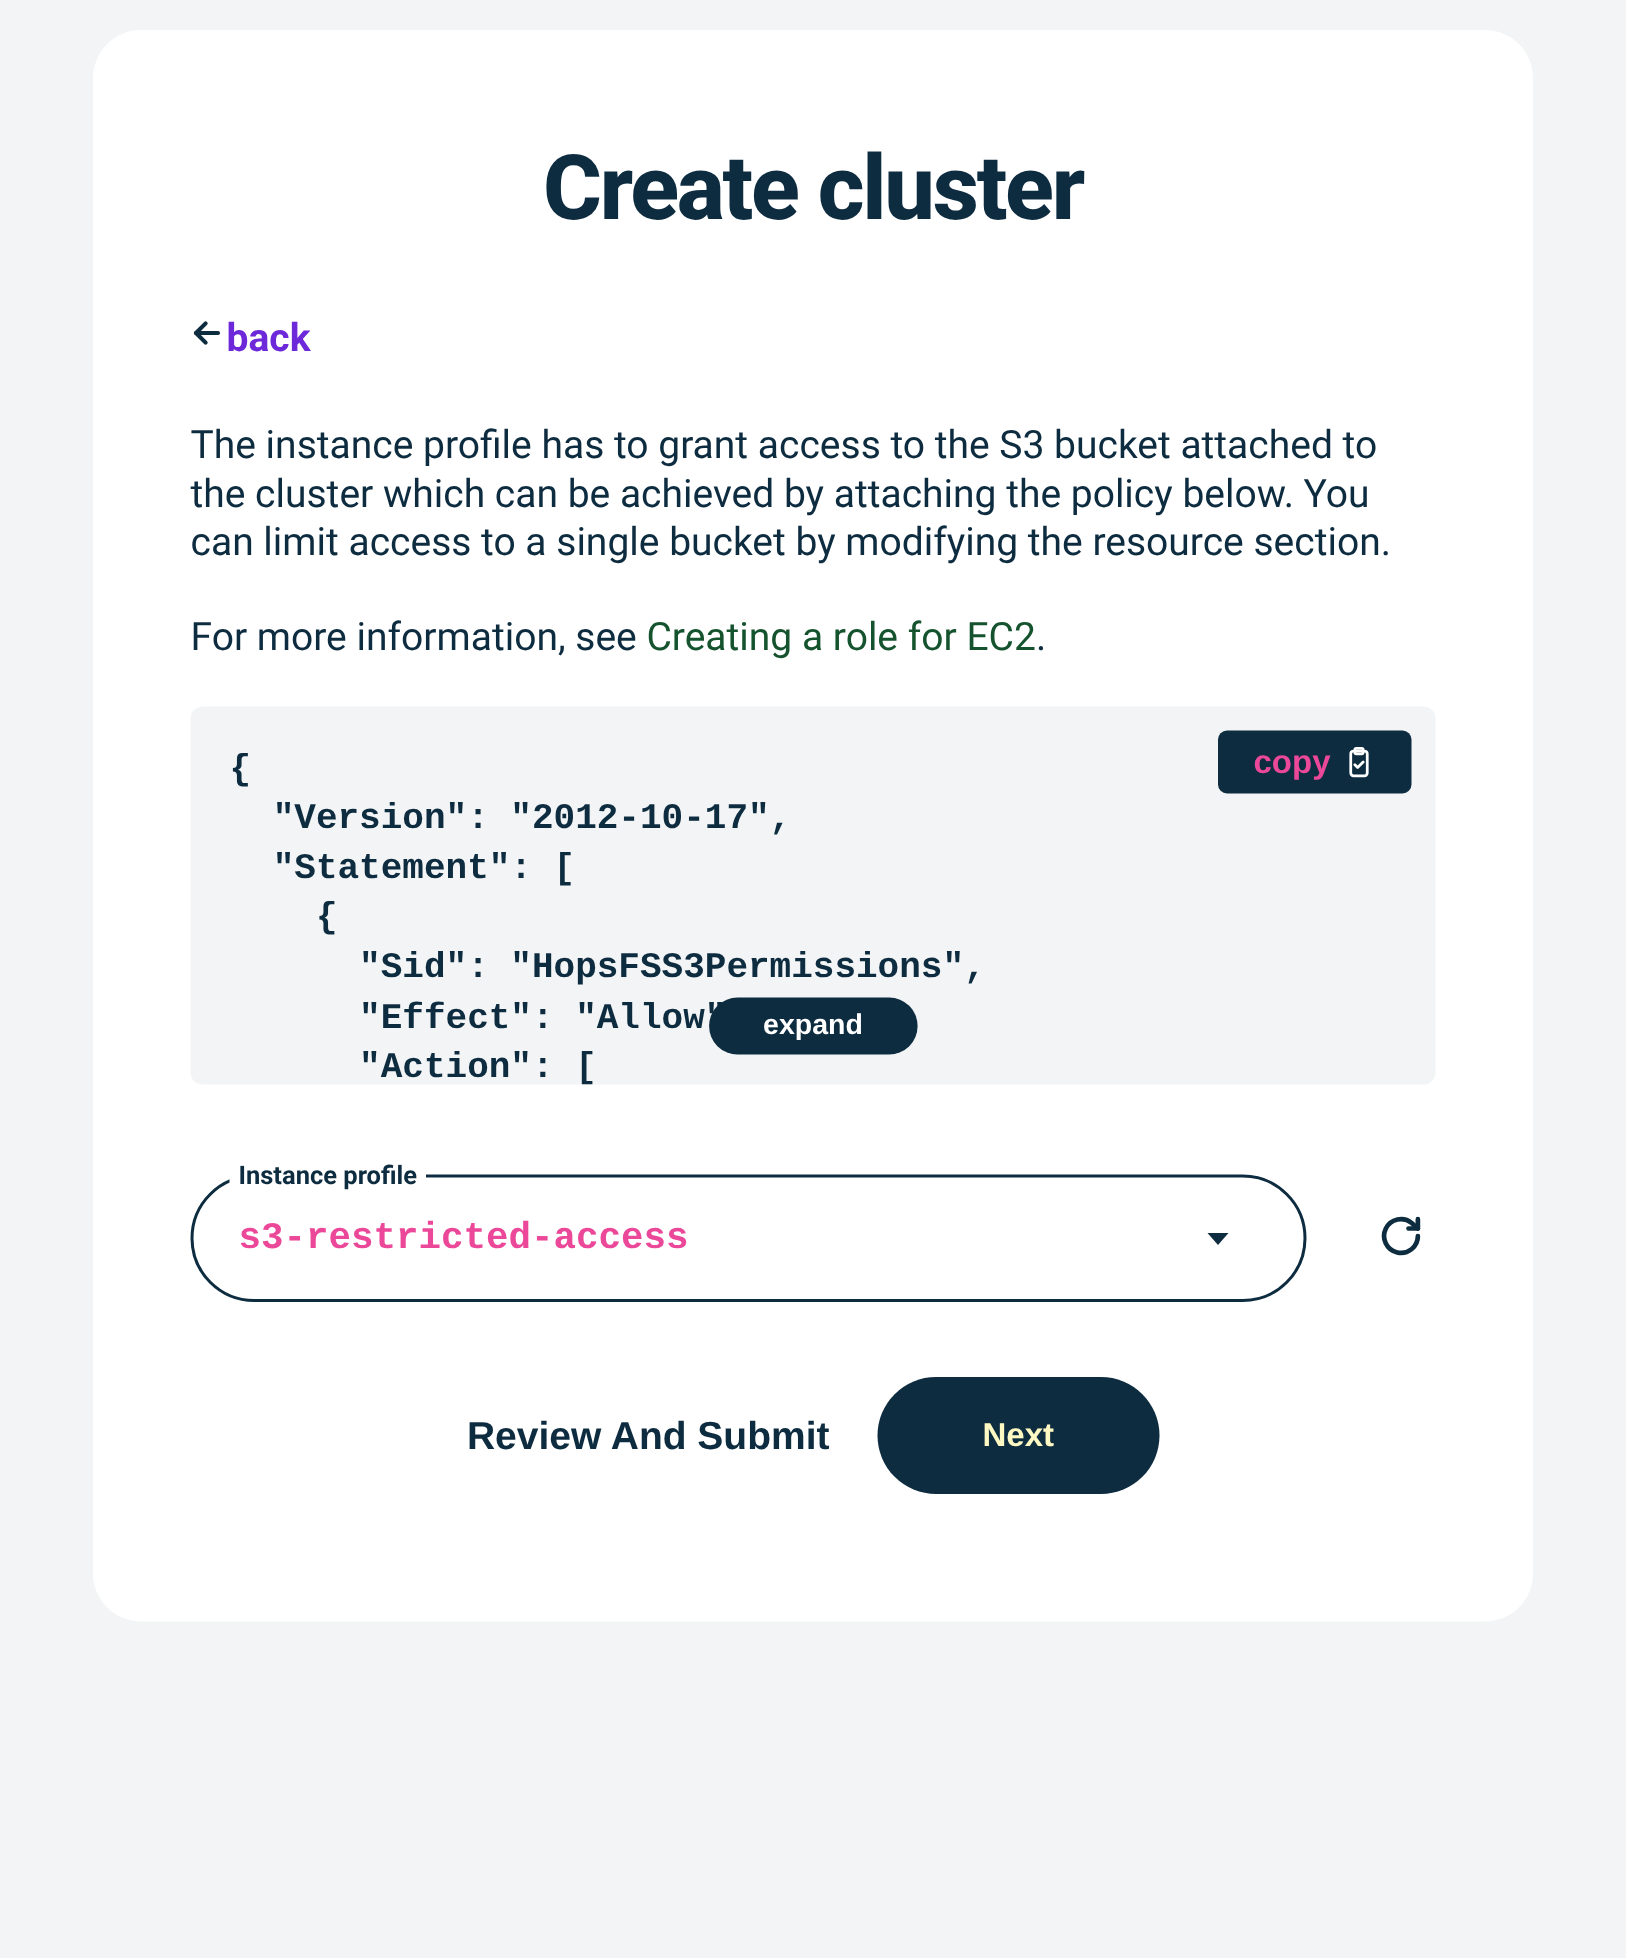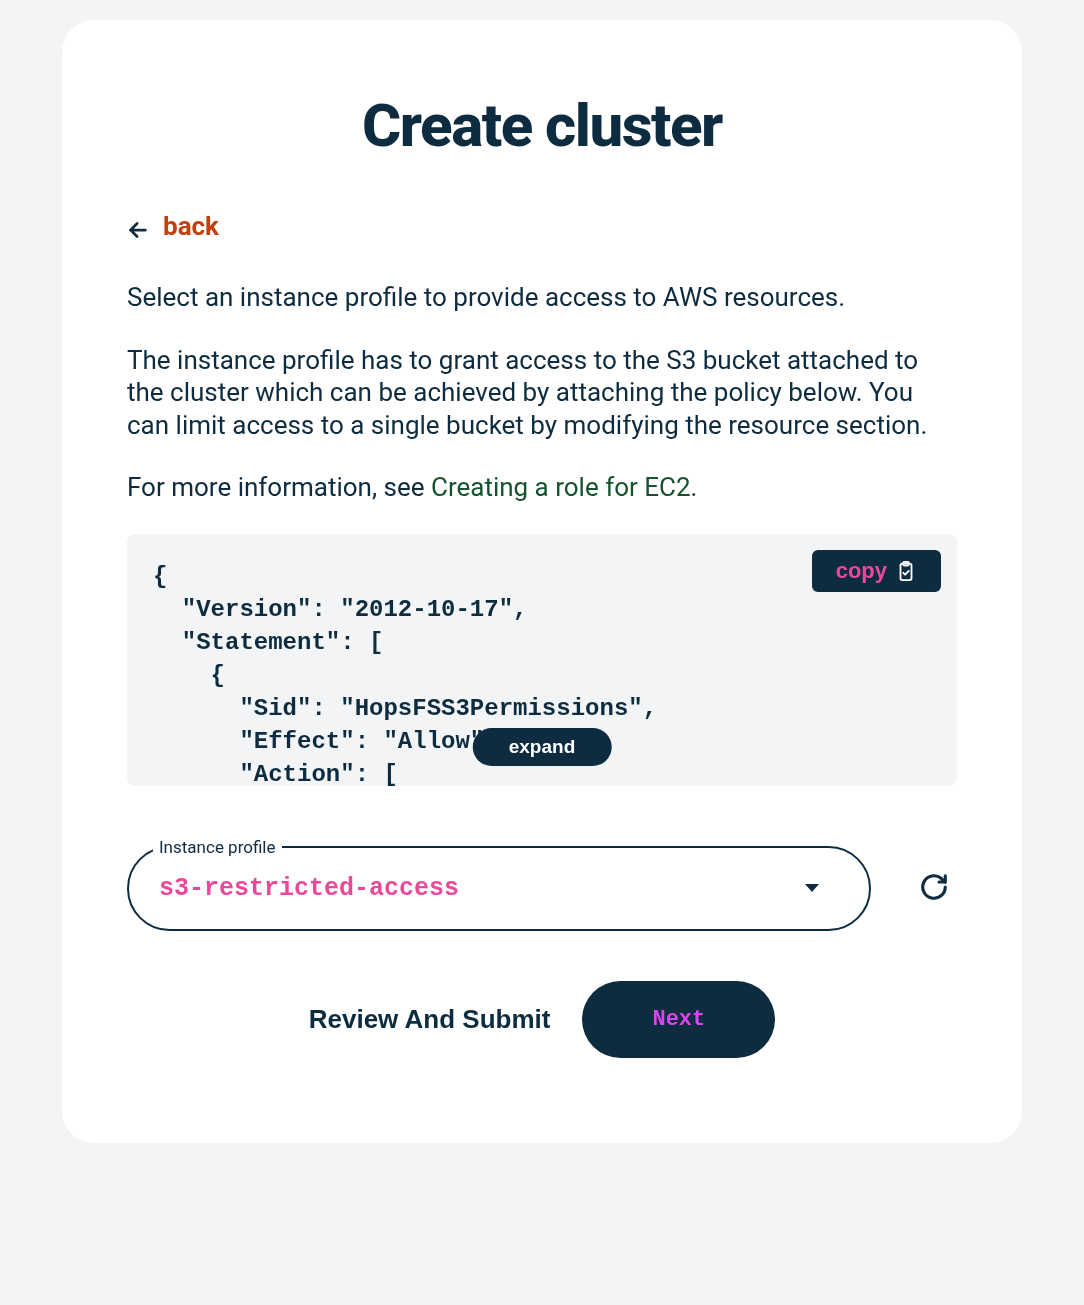--- a/index.html
+++ b/index.html
@@ -19,25 +19,25 @@
     .title {
       font-size: 60px;
       font-weight: 800;
       text-align: center;
       letter-spacing: -1.5px;
       margin-bottom: 50px;
       color: #0e2c40;
     }
     .back-link {
       display: inline-flex;
-      align-items: flex-end;
-      gap: 14px;
+      align-items: flex-start;
+      gap: 2px;
       font-size: 26px;
       font-weight: 700;
-      color: #c2410c;
+      color: #6d28d9;
       cursor: pointer;
       margin-bottom: 40px;
     }
     .back-link svg { width: 22px; height: 22px; }
     .para {
       font-size: 26px;
       line-height: 1.25;
       color: #0e2c40;
       margin-bottom: 30px;
     }
@@ -103,21 +103,21 @@
       position: relative;
       flex: 1;
     }
     .select-legend {
       position: absolute;
       top: -9px;
       left: 26px;
       background: #ffffff;
       padding: 0 6px;
       font-size: 17px;
-      font-weight: 400;
+      font-weight: 700;
       color: #0e2c40;
     }
     .select-box {
       width: 100%;
       border: 2px solid #0e2c40;
       border-radius: 999px;
       padding: 26px 50px 26px 30px;
       font-family: "Menlo", "Consolas", "Courier New", monospace;
       font-size: 25px;
       font-weight: 600;
@@ -151,46 +151,44 @@
     .review-btn {
       background: none;
       border: none;
       font-size: 26px;
       font-weight: 700;
       color: #0e2c40;
       cursor: pointer;
     }
     .next-btn {
       background: #0e2c40;
-      color: #d946ef;
+      color: #fef9c3;
       border: none;
       border-radius: 999px;
       padding: 26px 70px;
       font-size: 22px;
       font-weight: 700;
       cursor: pointer;
-      font-family: Liberation Mono, monospace;
     }
   </style>
 </head>
 <body>
 
 <div class="card">
 
   <h1 class="title">Create cluster</h1>
 
   <div class="back-link">
     <svg viewBox="0 0 24 24" fill="none" stroke="#0e2c40" stroke-width="3" stroke-linecap="round" stroke-linejoin="round">
       <line x1="20" y1="12" x2="4" y2="12"></line>
       <polyline points="11 5 4 12 11 19"></polyline>
     </svg>
     <span>back</span>
   </div>
 
-  <p class="para">Select an instance profile to provide access to AWS resources.</p>
 
   <p class="para">The instance profile has to grant access to the S3 bucket attached to the cluster which can be achieved by attaching the policy below. You can limit access to a single bucket by modifying the resource section.</p>
 
   <p class="para">
     <span>For more information, see </span><a class="link-inline">Creating a role for EC2</a><span>.</span>
   </p>
 
   <div class="code-block">
     <pre class="code-text">{
   "Version": "2012-10-17",

